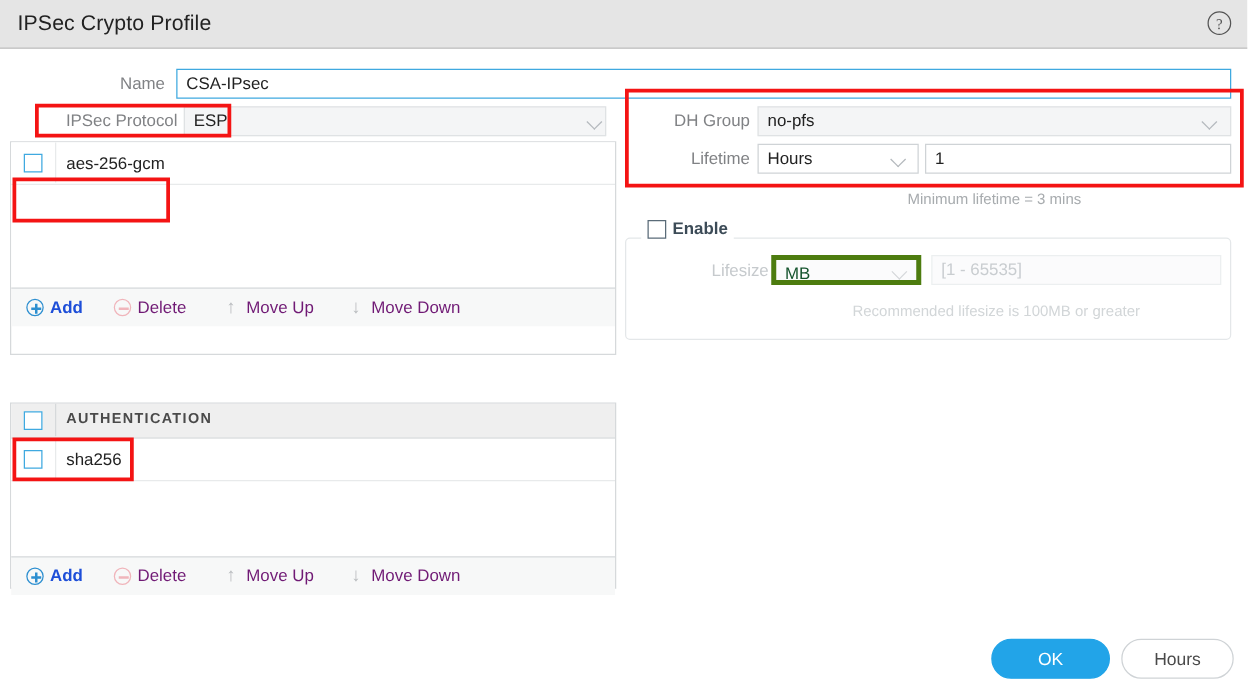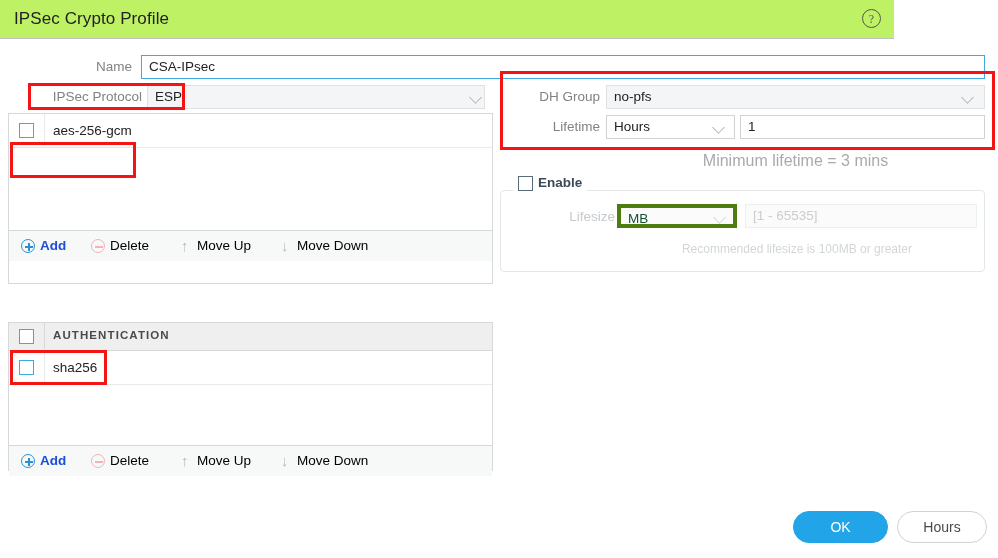--- a/index.html
+++ b/index.html
@@ -5,22 +5,22 @@
   html,body{margin:0;padding:0;}
   body{
     width:998px;height:558px;overflow:hidden;
     background:#ffffff;
     font-family:"Liberation Sans", sans-serif;
     font-size:13px;color:#333;
     position:relative;
   }
   
   .titlebar{
-    position:absolute;left:0;top:0;width:894px;height:38px;
-    background:#bef264;border-bottom:1px solid #c0c0c0;
+    position:absolute;left:0;top:0;width:998px;height:38px;
+    background:#e5e5e5;border-bottom:1px solid #c0c0c0;
   }
   .titlebar .title{
     position:absolute;left:14px;top:9px;
     font-size:17px;color:#222;letter-spacing:.1px;
   }
   .help-icon{
     position:absolute;right:13px;top:9px;
     width:19px;height:19px;border-radius:50%;
     border:1.5px solid #555;color:#555;
     font-size:12px;line-height:18px;text-align:center;
@@ -96,21 +96,21 @@
   }
   .cb{
     position:absolute;width:15px;height:15px;box-sizing:border-box;
     border:1.6px solid #3fa9e0;background:#fff;left:10px;top:6px;
     cursor:pointer;
   }
   .list-row .cb{top:9px;}
 
   
   .tb-btn{position:absolute;top:7px;font-size:13.5px;cursor:pointer;}
-  .tb-btn .g{color:#000000;}
+  .tb-btn .g{color:#701a75;}
   .tb-btn .blk{color:#1d4ed8;font-weight:bold;}
   .circ{
     position:absolute;left:0;top:1px;width:14px;height:14px;
     border-radius:50%;box-sizing:border-box;
   }
   .circ.add{border:1.5px solid #2d8fd0;}
   .circ.add:before{content:"";position:absolute;left:6px;top:2.5px;width:1.5px;height:8px;background:#2d8fd0;}
   .circ.add:after{content:"";position:absolute;left:2.5px;top:6px;width:8px;height:1.5px;background:#2d8fd0;}
   .circ.del{border:1.5px solid #f0b5bb;}
   .circ.del:after{content:"";position:absolute;left:2.5px;top:6px;width:8px;height:1.5px;background:#f0b5bb;}
@@ -119,21 +119,21 @@
   
   #dh-label{left:505px;top:89px;width:95px;}
   #dh-select{left:606px;top:85px;width:379px;background:#f4f5f6;border:1px solid #dfe2e4;}
   #dh-caret{left:962px;top:91px;}
   #lt-label{left:505px;top:119px;width:95px;}
   #lt-unit{left:606px;top:115px;width:129px;}
   #lt-caret{left:713px;top:121px;}
   #lt-value{left:740px;top:115px;width:245px;}
   #min-hint{
     position:absolute;left:606px;top:152px;width:379px;
-    text-align:center;color:#a7abae;font-size:16px;
+    text-align:center;color:#a7abae;font-size:12px;
   }
 
   .fieldset{
     position:absolute;left:500px;top:190px;width:485px;height:82px;
     border:1px solid #e4e7e9;border-radius:4px;box-sizing:border-box;
   }
   .fs-legend{
     position:absolute;left:513px;top:175px;height:18px;
     background:#fff;padding:0 5px;
   }

